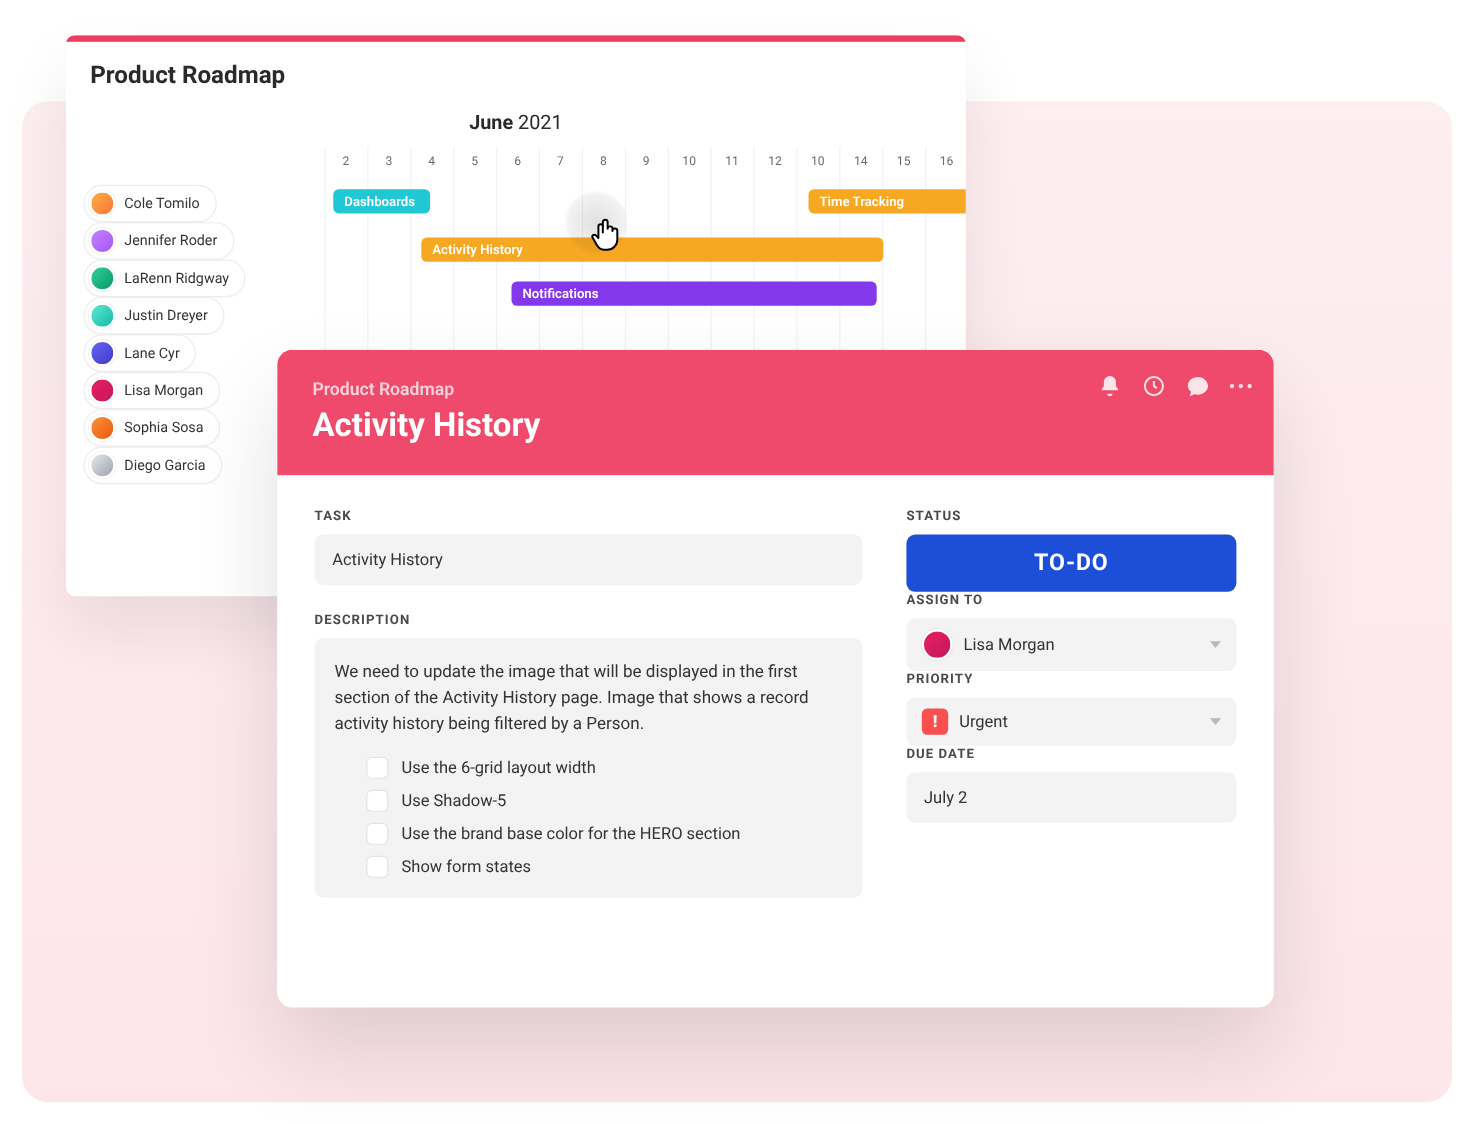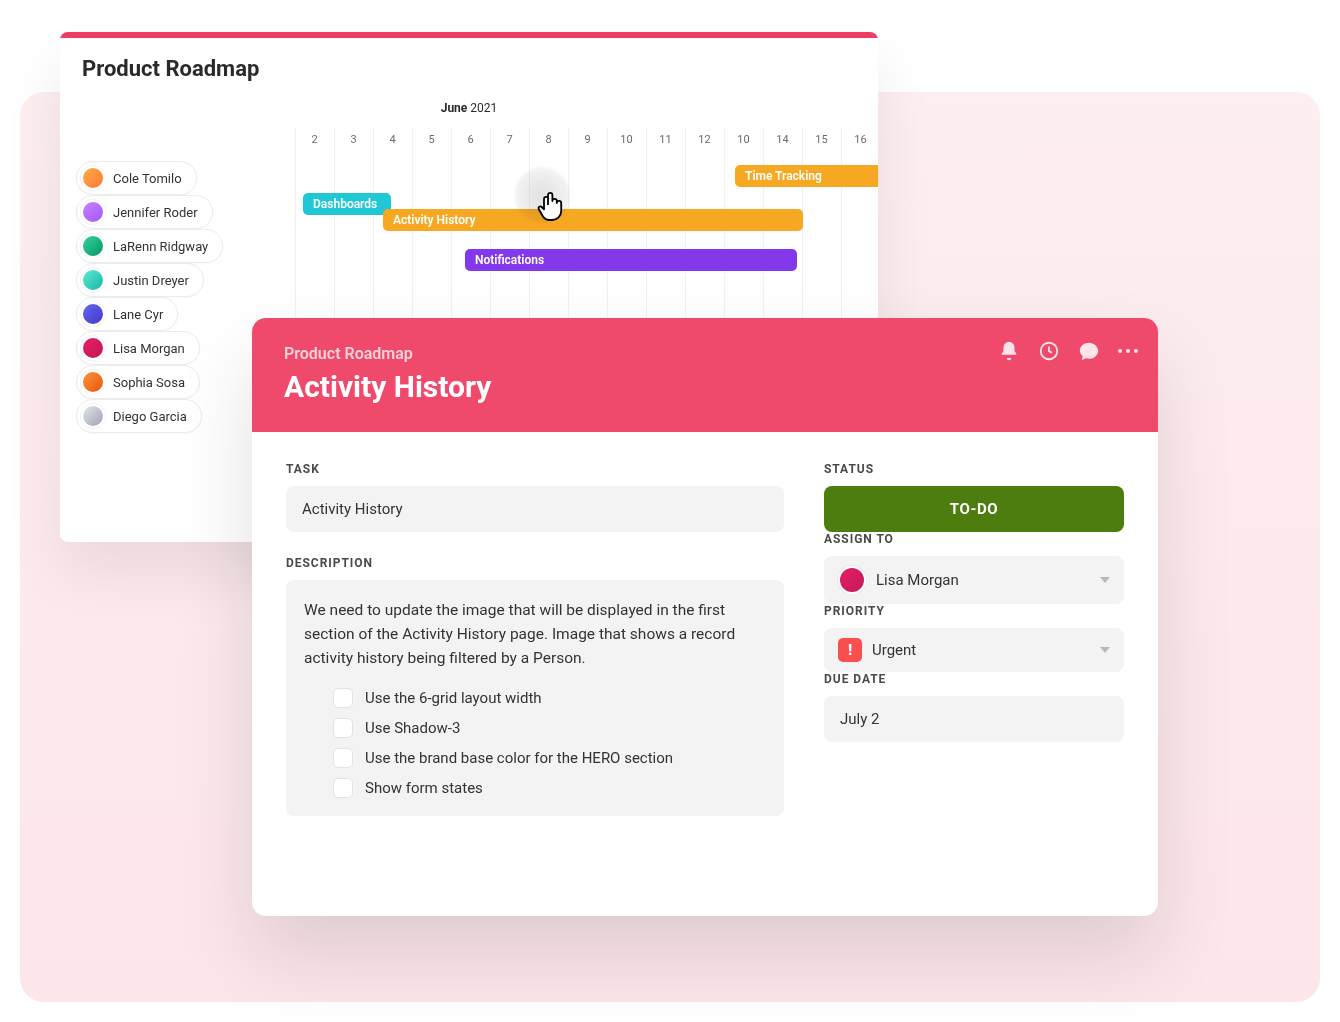--- a/index.html
+++ b/index.html
@@ -31,21 +31,21 @@
   .roadmap-card .accent {
     height: 6px; width: 100%;
     background: #ed3d63;
   }
   .roadmap-title {
     font-size: 22px; font-weight: 700; color: #2a2a2a;
     padding: 18px 22px 14px;
   }
   .timeline-header {
     text-align: center;
-    font-size: 12px; color: #2a2a2a;
+    font-size: 18px; color: #2a2a2a;
     padding: 6px 0 12px;
   }
   .timeline-header b { font-weight: 700; }
   .grid-area {
     position: relative;
     margin-left: 0;
   }
   .day-header {
     display: grid;
     grid-template-columns: repeat(16, 39px);
@@ -165,22 +165,22 @@
   .checklist { display: flex; flex-direction: column; gap: 10px; }
   .check-item { display: flex; align-items: center; gap: 12px; font-size: 15px; color: #333; padding-left: 29px; }
   .check-item .box {
     width: 20px; height: 20px; border-radius: 5px;
     background: #fff; border: 1px solid #e2e2e2;
     flex-shrink: 0;
   }
 
   .right-col > div { }
   .status-btn {
-    background: #4d7c0f;
-    color: #fff; font-weight: 700; font-size: 15px;
+    background: #1d4ed8;
+    color: #fff; font-weight: 700; font-size: 21px;
     letter-spacing: 0.04em;
     text-align: center;
     padding: 14px 0;
     border-radius: 8px;
   }
   .select-box {
     background: #f3f3f3;
     border-radius: 8px;
     padding: 10px 14px;
     display: flex; align-items: center; gap: 10px;
@@ -287,21 +287,21 @@
           <span class="avatar" style="background: linear-gradient(135deg, rgb(251, 146, 60), rgb(234, 88, 12));"></span>
           <span>Sophia Sosa</span>
         </div>
         <div class="person">
           <span class="avatar" style="background: linear-gradient(135deg, rgb(229, 231, 235), rgb(156, 163, 175));"></span>
           <span>Diego Garcia</span>
         </div>
       </div>
 
     <div class="bars" id="bars">
-        <div class="bar cyan" style="left: 8px; top: 4px; width: 88px; margin-top: 28px;">Dashboards</div>
+        <div class="bar cyan" style="left: 8px; top: 4px; width: 88px;">Dashboards</div>
         <div class="bar orange" style="left: 440px; top: 4px; width: 178px;">Time Tracking</div>
         <div class="bar orange" style="left: 88px; top: 48px; width: 420px;">Activity History</div>
         <div class="bar purple" style="left: 170px; top: 88px; width: 332px;">Notifications</div>
       </div>
 
     <div class="cursor-hotspot" style="left:452px; top:38px;"></div>
     <svg class="pointer-cursor" style="left:476px; top:64px;" width="32" height="36" viewBox="0 0 32 36">
       <path d="M12 4 v10 M12 4 a2.2 2.2 0 0 1 4.4 0 v6 a2.2 2.2 0 0 1 4.4 0 v2 a2.2 2.2 0 0 1 4.4 0 v8 c0 5 -4 9 -9 9 h-3 c-3 0 -5 -1.5 -6.5 -4 l-4 -7 c-1 -1.8 1.4 -3.6 3 -2 l2.3 2.3 V8 a2.2 2.2 0 0 1 4.4 0" fill="#fff" stroke="#000" stroke-width="1.8" stroke-linejoin="round"></path>
     </svg>
   </div>
@@ -339,21 +339,21 @@
       <div class="field-label">DESCRIPTION</div>
       <div class="desc-box">
         <p>We need to update the image that will be displayed in the first section of the Activity History page. Image that shows a record activity history being filtered by a Person.</p>
         <div class="checklist" id="checklist">
             <div class="check-item">
               <span class="box"></span>
               <span>Use the 6-grid layout width</span>
             </div>
             <div class="check-item">
               <span class="box"></span>
-              <span>Use Shadow-3</span>
+              <span>Use Shadow-5</span>
             </div>
             <div class="check-item">
               <span class="box"></span>
               <span>Use the brand base color for the HERO section</span>
             </div>
             <div class="check-item">
               <span class="box"></span>
               <span>Show form states</span>
             </div>
           </div>

